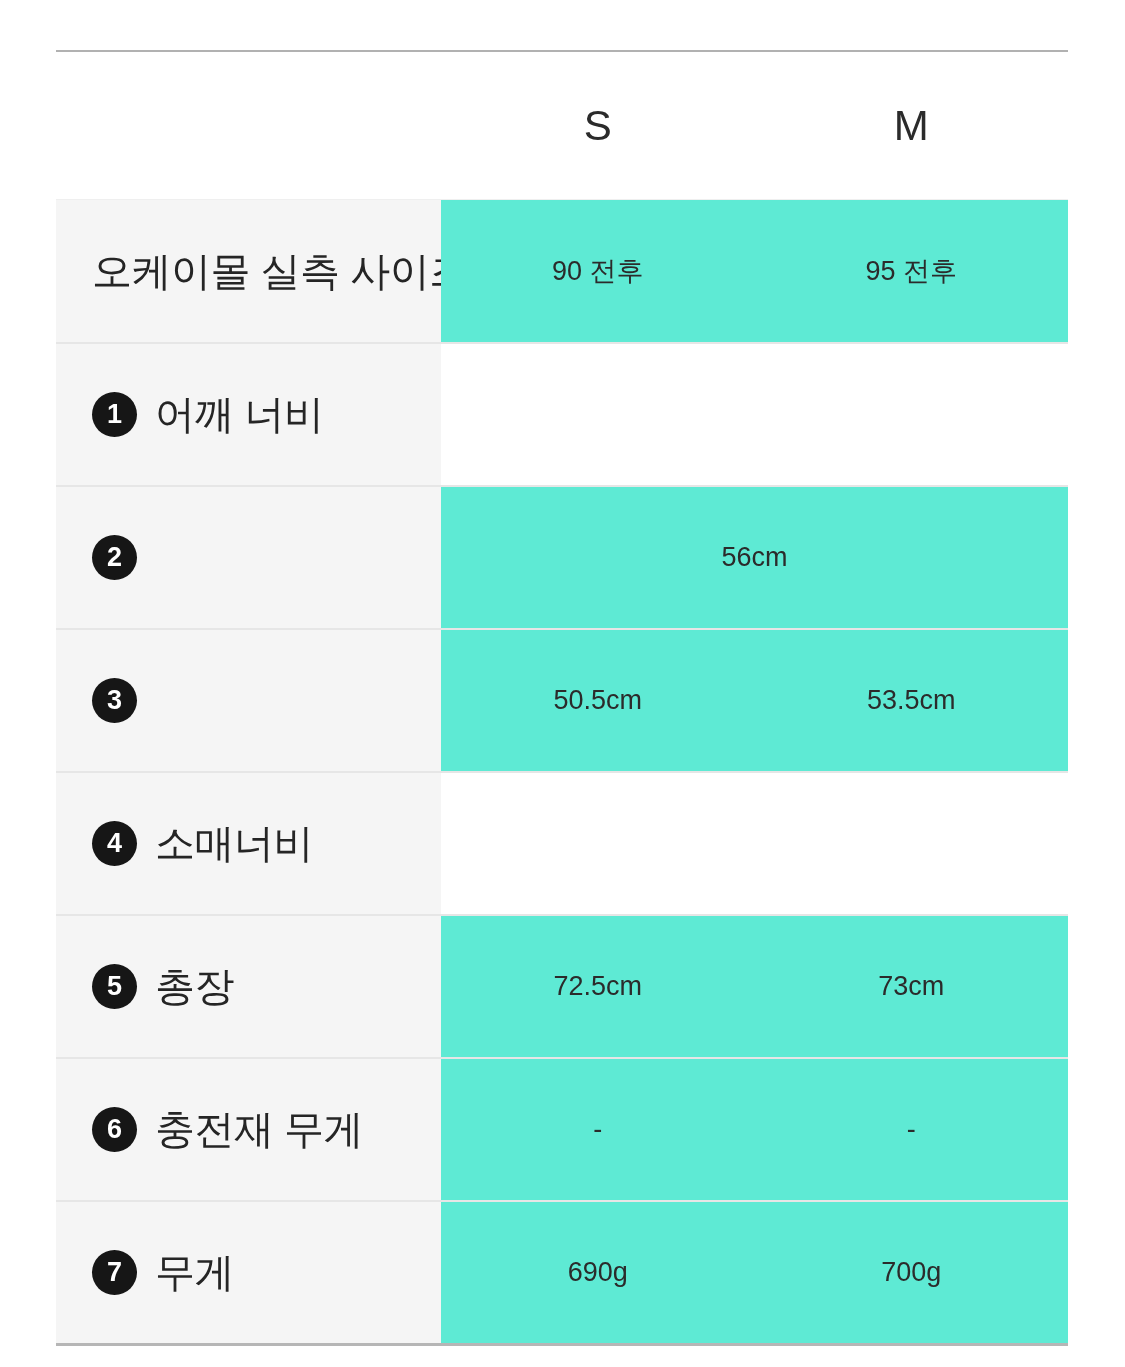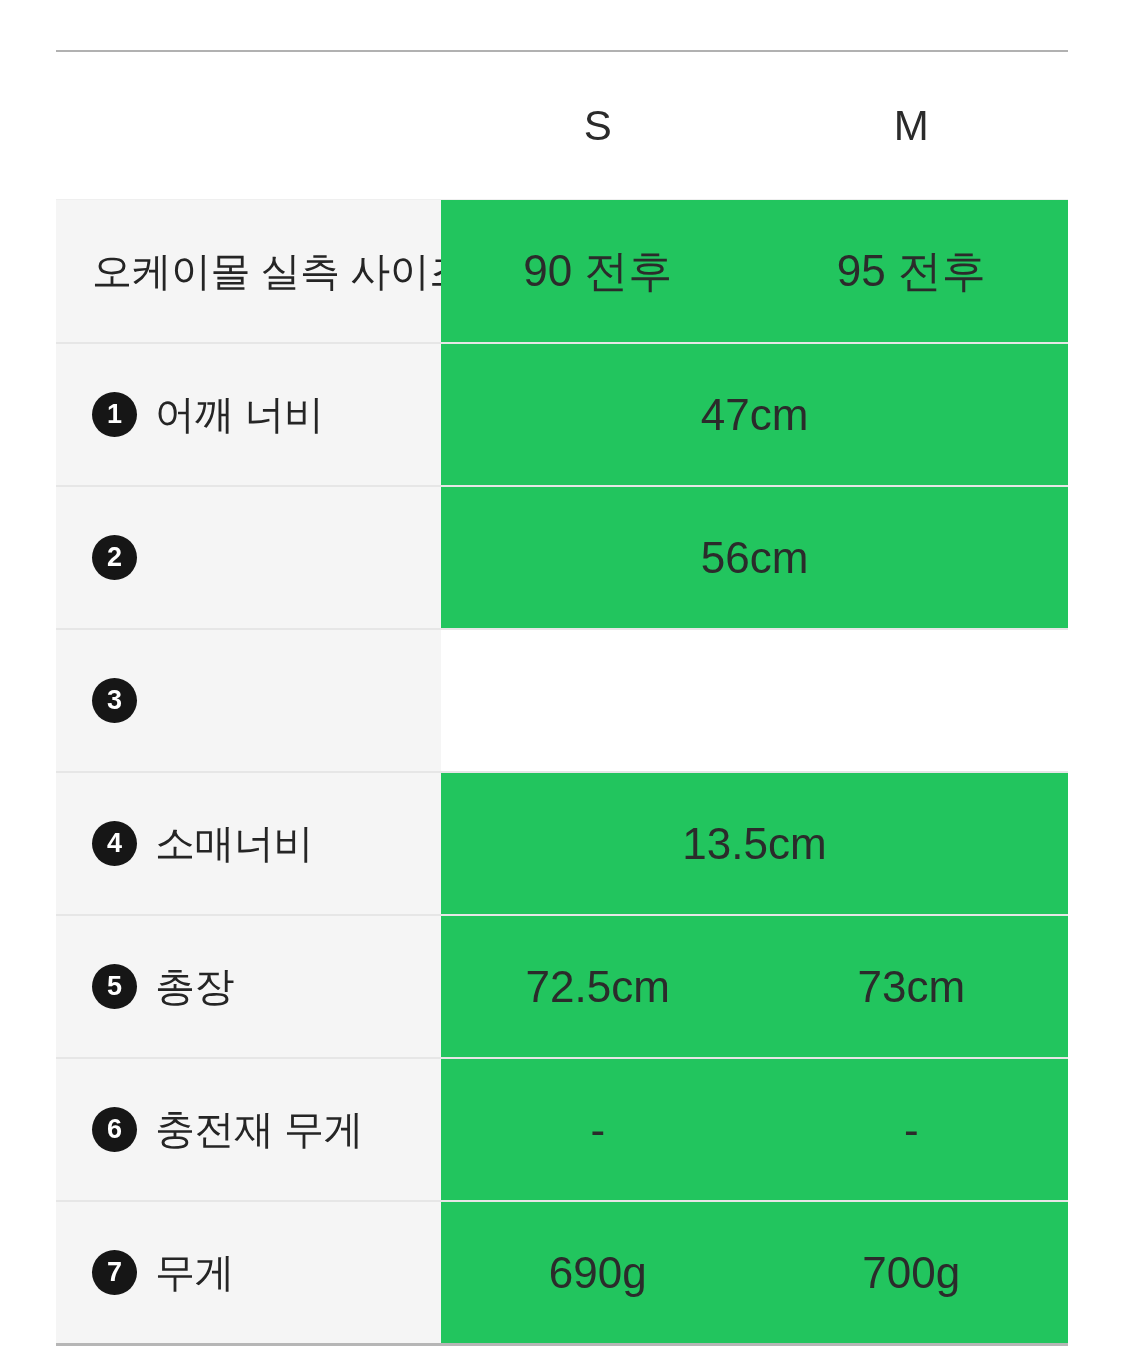--- a/index.html
+++ b/index.html
@@ -47,23 +47,23 @@
     flex-shrink: 0;
   }
   .header-row .label-cell {
     background: transparent;
   }
   .value-cell {
     flex: 1;
     display: flex;
     align-items: center;
     justify-content: center;
-    font-size: 44px;
+    font-size: 27px;
     color: #2b2b2b;
-    background: #22c55e;
+    background: #5eead4;
   }
   .header-row .value-cell {
     font-size: 42px;
     background: transparent;
   }
   .label-text {
     font-size: 40px;
     color: #252525;
     letter-spacing: -0.5px;
     white-space: nowrap;
@@ -101,42 +101,42 @@
       </div>
       <div class="value-cell">90 전후</div>
       <div class="value-cell">95 전후</div>
     </div>
 
     <div class="row">
       <div class="label-cell">
         <span class="badge">1</span>
         <span class="label-text">어깨 너비</span>
       </div>
-      <div class="value-cell">47cm</div>
     </div>
 
     <div class="row">
       <div class="label-cell">
         <span class="badge">2</span>
       </div>
       <div class="value-cell">56cm</div>
     </div>
 
     <div class="row">
       <div class="label-cell">
         <span class="badge">3</span>
       </div>
+      <div class="value-cell">50.5cm</div>
+      <div class="value-cell">53.5cm</div>
     </div>
 
     <div class="row">
       <div class="label-cell">
         <span class="badge">4</span>
         <span class="label-text">소매너비</span>
       </div>
-      <div class="value-cell">13.5cm</div>
     </div>
 
     <div class="row">
       <div class="label-cell">
         <span class="badge">5</span>
         <span class="label-text">총장</span>
       </div>
       <div class="value-cell">72.5cm</div>
       <div class="value-cell">73cm</div>
     </div>

